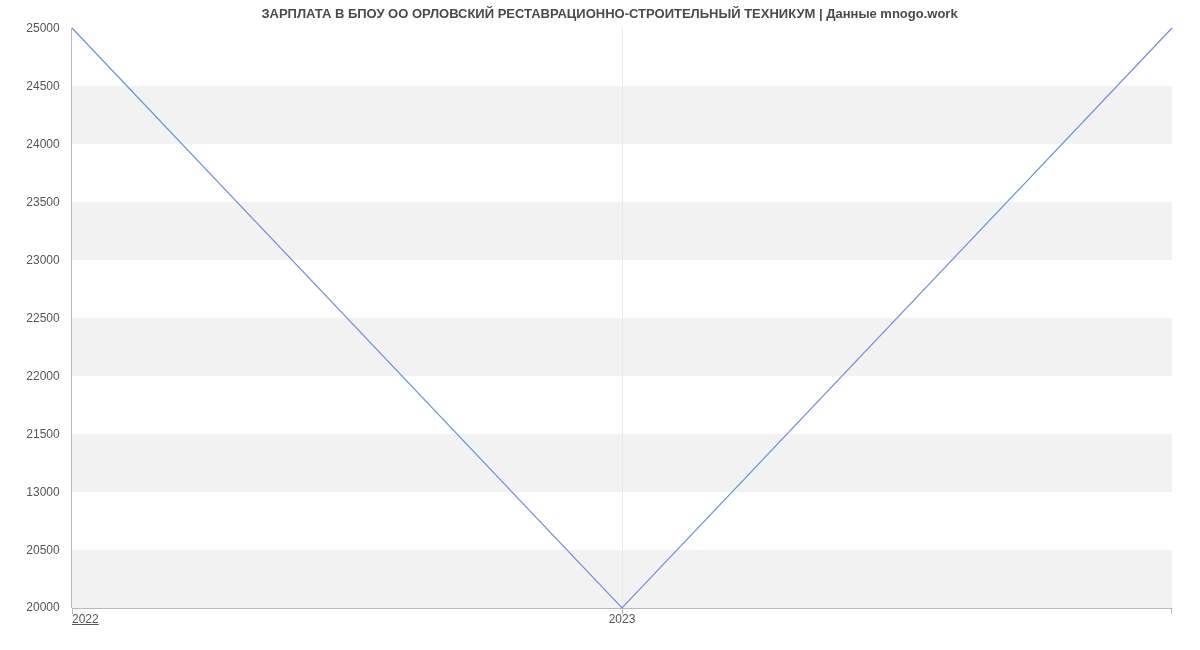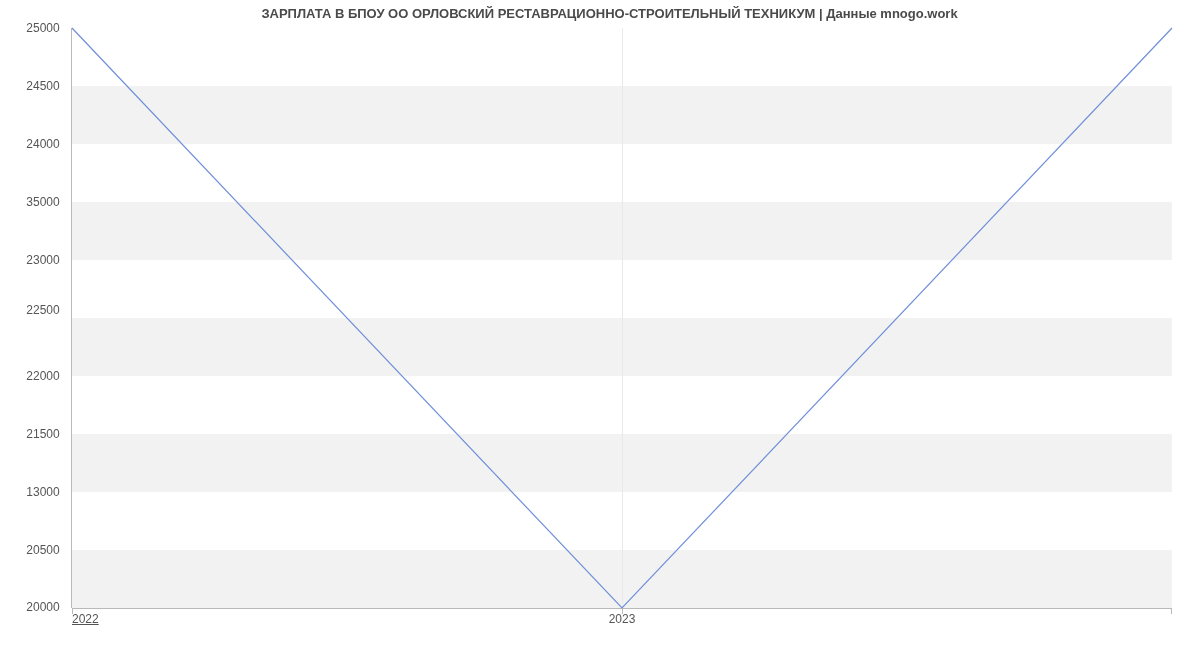--- a/index.html
+++ b/index.html
@@ -100,23 +100,23 @@
 
     <div class="axis-line" style="left:0;top:580px;width:1100px;height:1px"></div>
 
     <div class="axis-line" style="left:550px;top:0;width:1px;height:580px;background:#e9e9e9"></div>
 
     <div class="y-tick" style="top:579px">20000</div>
     <div class="y-tick" style="top:522px">20500</div>
     <div class="y-tick" style="top:464px">13000</div>
     <div class="y-tick" style="top:406px">21500</div>
     <div class="y-tick" style="top:348px">22000</div>
-    <div class="y-tick" style="top:282px">22500</div>
+    <div class="y-tick" style="top:290px">22500</div>
     <div class="y-tick" style="top:232px">23000</div>
-    <div class="y-tick" style="top:174px">35000</div>
+    <div class="y-tick" style="top:174px">23500</div>
     <div class="y-tick" style="top:116px">24000</div>
     <div class="y-tick" style="top:58px">24500</div>
     <div class="y-tick" style="top:0px">25000</div>
 
     <div class="tickmark" style="left:0;top:580px"></div>
     <div class="tickmark" style="left:550px;top:580px"></div>
     <div class="tickmark" style="left:1099px;top:580px"></div>
 
     <div class="x-tick left" style="left:0">2022</div>
     <div class="x-tick" style="left:550px">2023</div>

